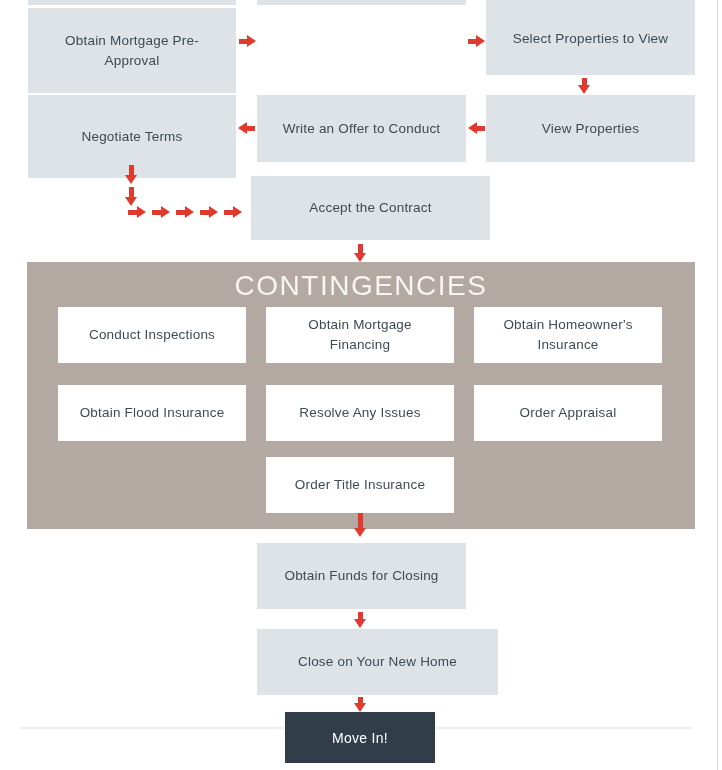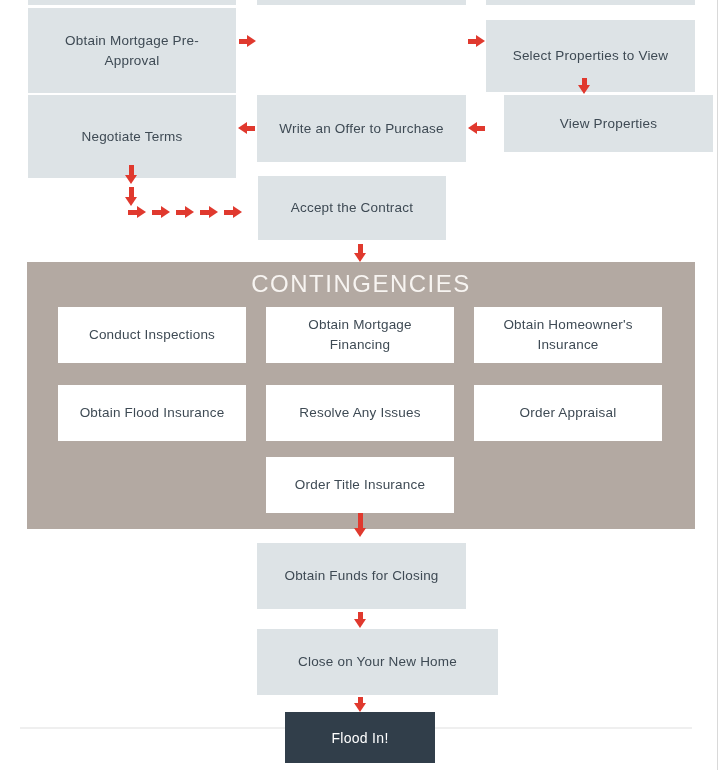--- a/index.html
+++ b/index.html
@@ -26,21 +26,21 @@
     display:flex;align-items:center;justify-content:center;
     text-align:center;
     font-size:13.5px;letter-spacing:.2px;line-height:1.45;
     color:var(--box-text,#3e4a54);
     padding:0 10px;box-sizing:border-box;
   }
   .topstrip{position:absolute;top:0;height:5px;background:var(--box-bg,#dde3e6);}
   .panel{position:absolute;left:27px;top:262px;width:668px;height:267px;background:var(--panel-bg,#b3a9a2);}
   .panel-title{
     position:absolute;left:0;top:8px;width:668px;text-align:center;
-    font-size:24px;font-weight:400;letter-spacing:1.5px;
+    font-size:28px;font-weight:400;letter-spacing:1.5px;
     color:var(--panel-title,#f7f4f1);
   }
   .card{
     position:absolute;width:188px;height:56px;
     background:var(--card-bg,#ffffff);
     display:flex;align-items:center;justify-content:center;text-align:center;
     font-size:13.5px;letter-spacing:.2px;line-height:1.45;
     color:var(--box-text,#3e4a54);
     padding:0 14px;box-sizing:border-box;
   }
@@ -82,44 +82,44 @@
     <span>Obtain Mortgage Pre-Approval</span>
   </div>
   <div class="ar ar-r" style="left:239px;top:35px">
       <i class="stem" style="width:8px"></i>
       <i class="head"></i>
     </div>
   <div class="ar ar-r" style="left:468px;top:35px">
       <i class="stem" style="width:8px"></i>
       <i class="head"></i>
     </div>
-  <div class="box" style="left:486px;top:20px;width:209px;height:72px">
+  <div class="box" style="left:486px;top:3px;width:209px;height:72px">
     <span>Select Properties to View</span>
   </div>
 
   <div class="ar ar-d" style="left:578px;top:78px">
       <i class="stem" style="height:7px"></i>
       <i class="head"></i>
     </div>
 
   <div class="box" style="left:28px;top:95px;width:208px;height:83px">
     <span>Negotiate Terms</span>
   </div>
   <div class="ar ar-l" style="left:238px;top:122px">
       <i class="head"></i>
       <i class="stem" style="width:8px"></i>
     </div>
   <div class="box" style="left:257px;top:95px;width:209px;height:67px">
-    <span>Write an Offer to Purchase</span>
+    <span>Write an Offer to Conduct</span>
   </div>
   <div class="ar ar-l" style="left:468px;top:122px">
       <i class="head"></i>
       <i class="stem" style="width:8px"></i>
     </div>
-  <div class="box" style="left:504px;top:95px;width:209px;height:57px">
+  <div class="box" style="left:486px;top:95px;width:209px;height:67px">
     <span>View Properties</span>
   </div>
 
   <div class="ar ar-d" style="left:125px;top:165px">
       <i class="stem" style="height:10px"></i>
       <i class="head"></i>
     </div>
   <div class="ar ar-d" style="left:125px;top:187px">
       <i class="stem" style="height:10px"></i>
       <i class="head"></i>
@@ -138,21 +138,21 @@
     </div>
   <div class="ar ar-r" style="left:200px;top:206px">
       <i class="stem" style="width:9px"></i>
       <i class="head"></i>
     </div>
   <div class="ar ar-r" style="left:224px;top:206px">
       <i class="stem" style="width:9px"></i>
       <i class="head"></i>
     </div>
 
-  <div class="box" style="left:258px;top:176px;width:188px;height:64px">
+  <div class="box" style="left:251px;top:176px;width:239px;height:64px">
     <span>Accept the Contract</span>
   </div>
   <div class="ar ar-d" style="left:354px;top:244px">
       <i class="stem" style="height:9px"></i>
       <i class="head"></i>
     </div>
 
   <div class="panel">
     <div class="panel-title">CONTINGENCIES</div>
     <div class="card" style="left:239px;top:45px">
@@ -195,16 +195,16 @@
   </div>
   <div class="ar ar-d" style="left:354px;top:697px">
       <i class="stem" style="height:6px"></i>
       <i class="head"></i>
     </div>
 
   <div class="hline"></div>
   <div class="vline"></div>
 
   <div class="dark-box">
-    <span>Flood In!</span>
+    <span>Move In!</span>
   </div>
 
 </div>
 
 </body></html>

